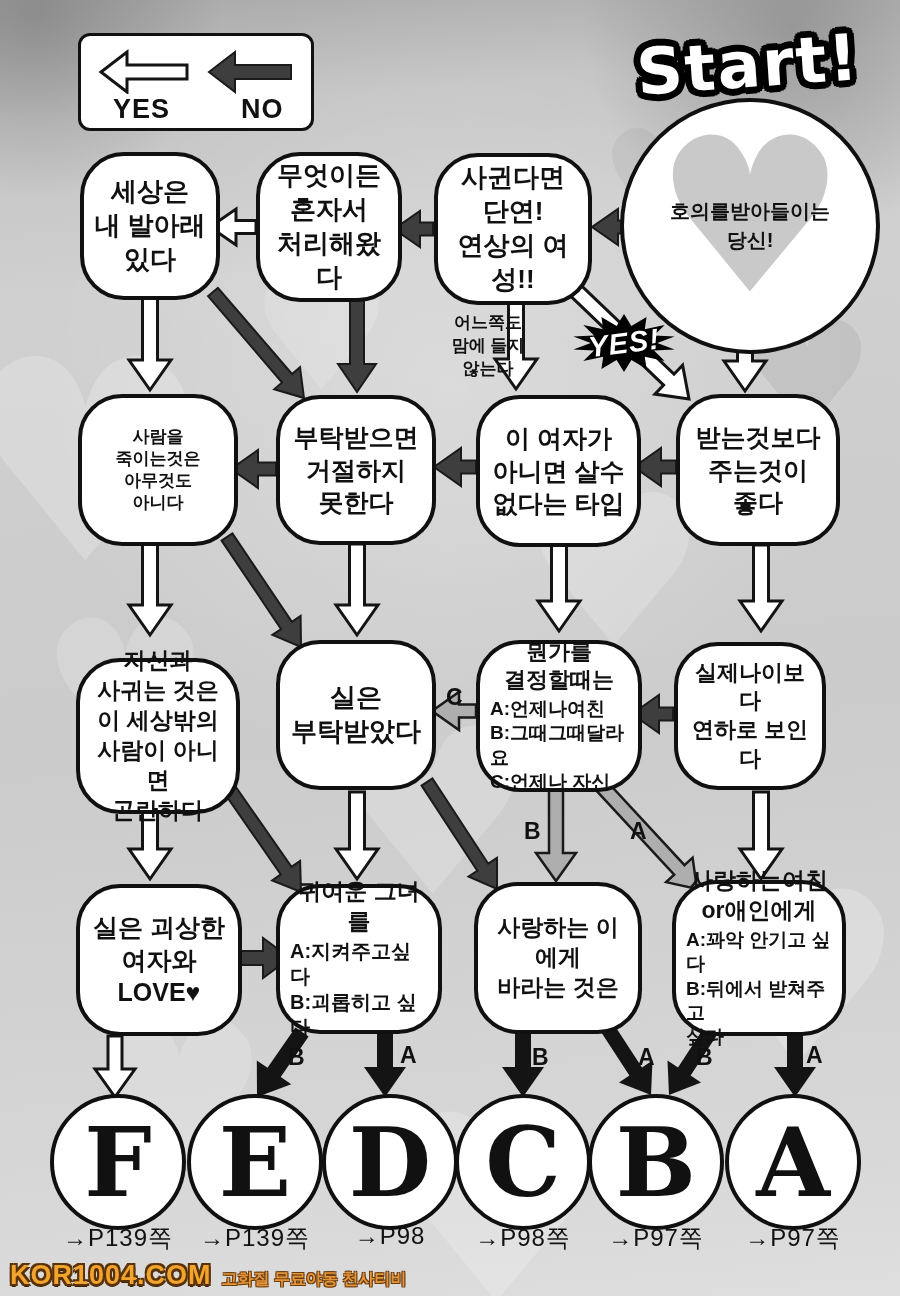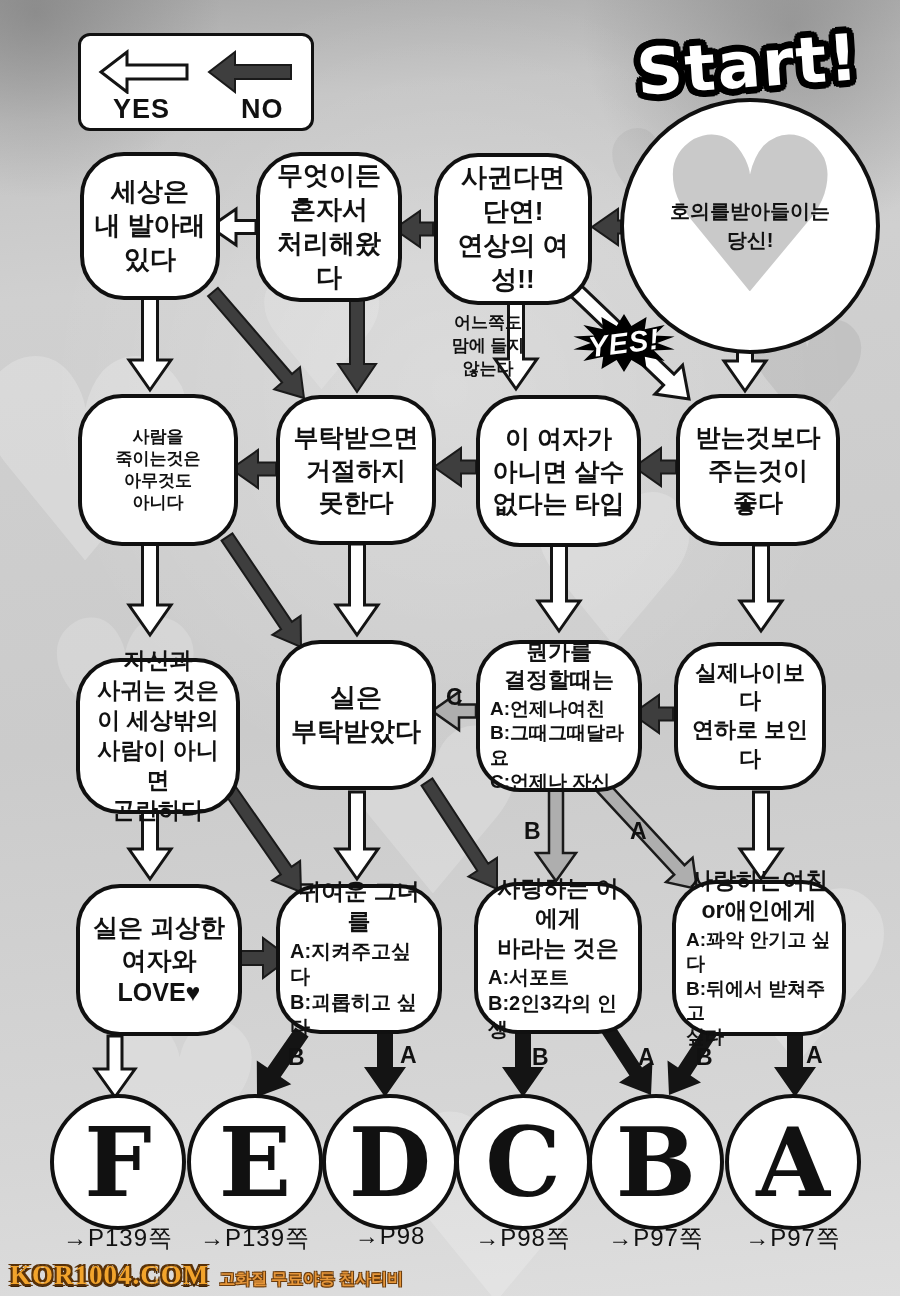--- a/index.html
+++ b/index.html
@@ -42,21 +42,21 @@
   .side-note{position:absolute;left:436px;top:312px;width:104px;z-index:3;font-weight:bold;
     font-size:17px;line-height:1.35;text-align:center;white-space:pre-line;}
   .flow-label{position:absolute;z-index:4;font-weight:bold;font-size:23px;}
   .node-circle{position:absolute;width:136px;height:136px;background:#fff;border:4px solid #101010;
     border-radius:50%;z-index:3;display:flex;align-items:center;justify-content:center;
     font-family:"DejaVu Serif",serif;font-weight:bold;font-size:95px;box-sizing:border-box;}
   .page-label{position:absolute;width:150px;text-align:center;z-index:3;font-weight:normal;
     font-size:24px;letter-spacing:1px;}
   .footnote{position:absolute;left:510px;top:1244px;width:320px;text-align:center;z-index:3;
     font-weight:bold;font-size:27px;}
-  .watermark{position:absolute;left:10px;top:1260px;z-index:5;white-space:nowrap;font-family:Liberation Serif, serif;}
+  .watermark{position:absolute;left:10px;top:1260px;z-index:5;white-space:nowrap;}
   .wm-site{font-weight:bold;font-size:27px;letter-spacing:1px;color:#f2a42c;
     text-shadow:-2px -2px 0 #5a3208,2px -2px 0 #5a3208,-2px 2px 0 #5a3208,2px 2px 0 #5a3208,0 3px 0 #3a2005;}
   .wm-tag{font-weight:bold;font-size:16px;color:#e5963a;margin-left:10px;
     text-shadow:-1px -1px 0 #6b3c0c,1px -1px 0 #6b3c0c,-1px 1px 0 #6b3c0c,1px 1px 0 #6b3c0c;}
 </style>
 </head>
 <body>
 
 <div id="page">
 
@@ -199,22 +199,20 @@
 여자와LOVE♥</span>
     </div>
   <div class="box" style="left:276px;top:884px;width:166px;height:150px;font-size:23px;">
     <span class="pre">귀여운 그녀를</span>
     <span class="opts" style="font-size:20px;">A:지켜주고싶다
 B:괴롭히고 싶다</span>
   </div>
   <div class="box" style="left:474px;top:882px;width:168px;height:152px;font-size:23px;">
     <span class="pre">사랑하는 이에게
 바라는 것은</span>
-    <span class="opts" style="font-size:20px;">A:서포트
-B:2인3각의 인생</span>
   </div>
   <div class="box" style="left:672px;top:880px;width:174px;height:156px;font-size:23px;">
     <span class="pre">사랑하는여친
 or애인에게</span>
     <span class="opts" style="font-size:19px;">A:꽈악 안기고 싶다
 B:뒤에서 받쳐주고
 싶다</span>
   </div>
 
   <span class="flow-label" style="left:446px;top:684px;">C</span>

